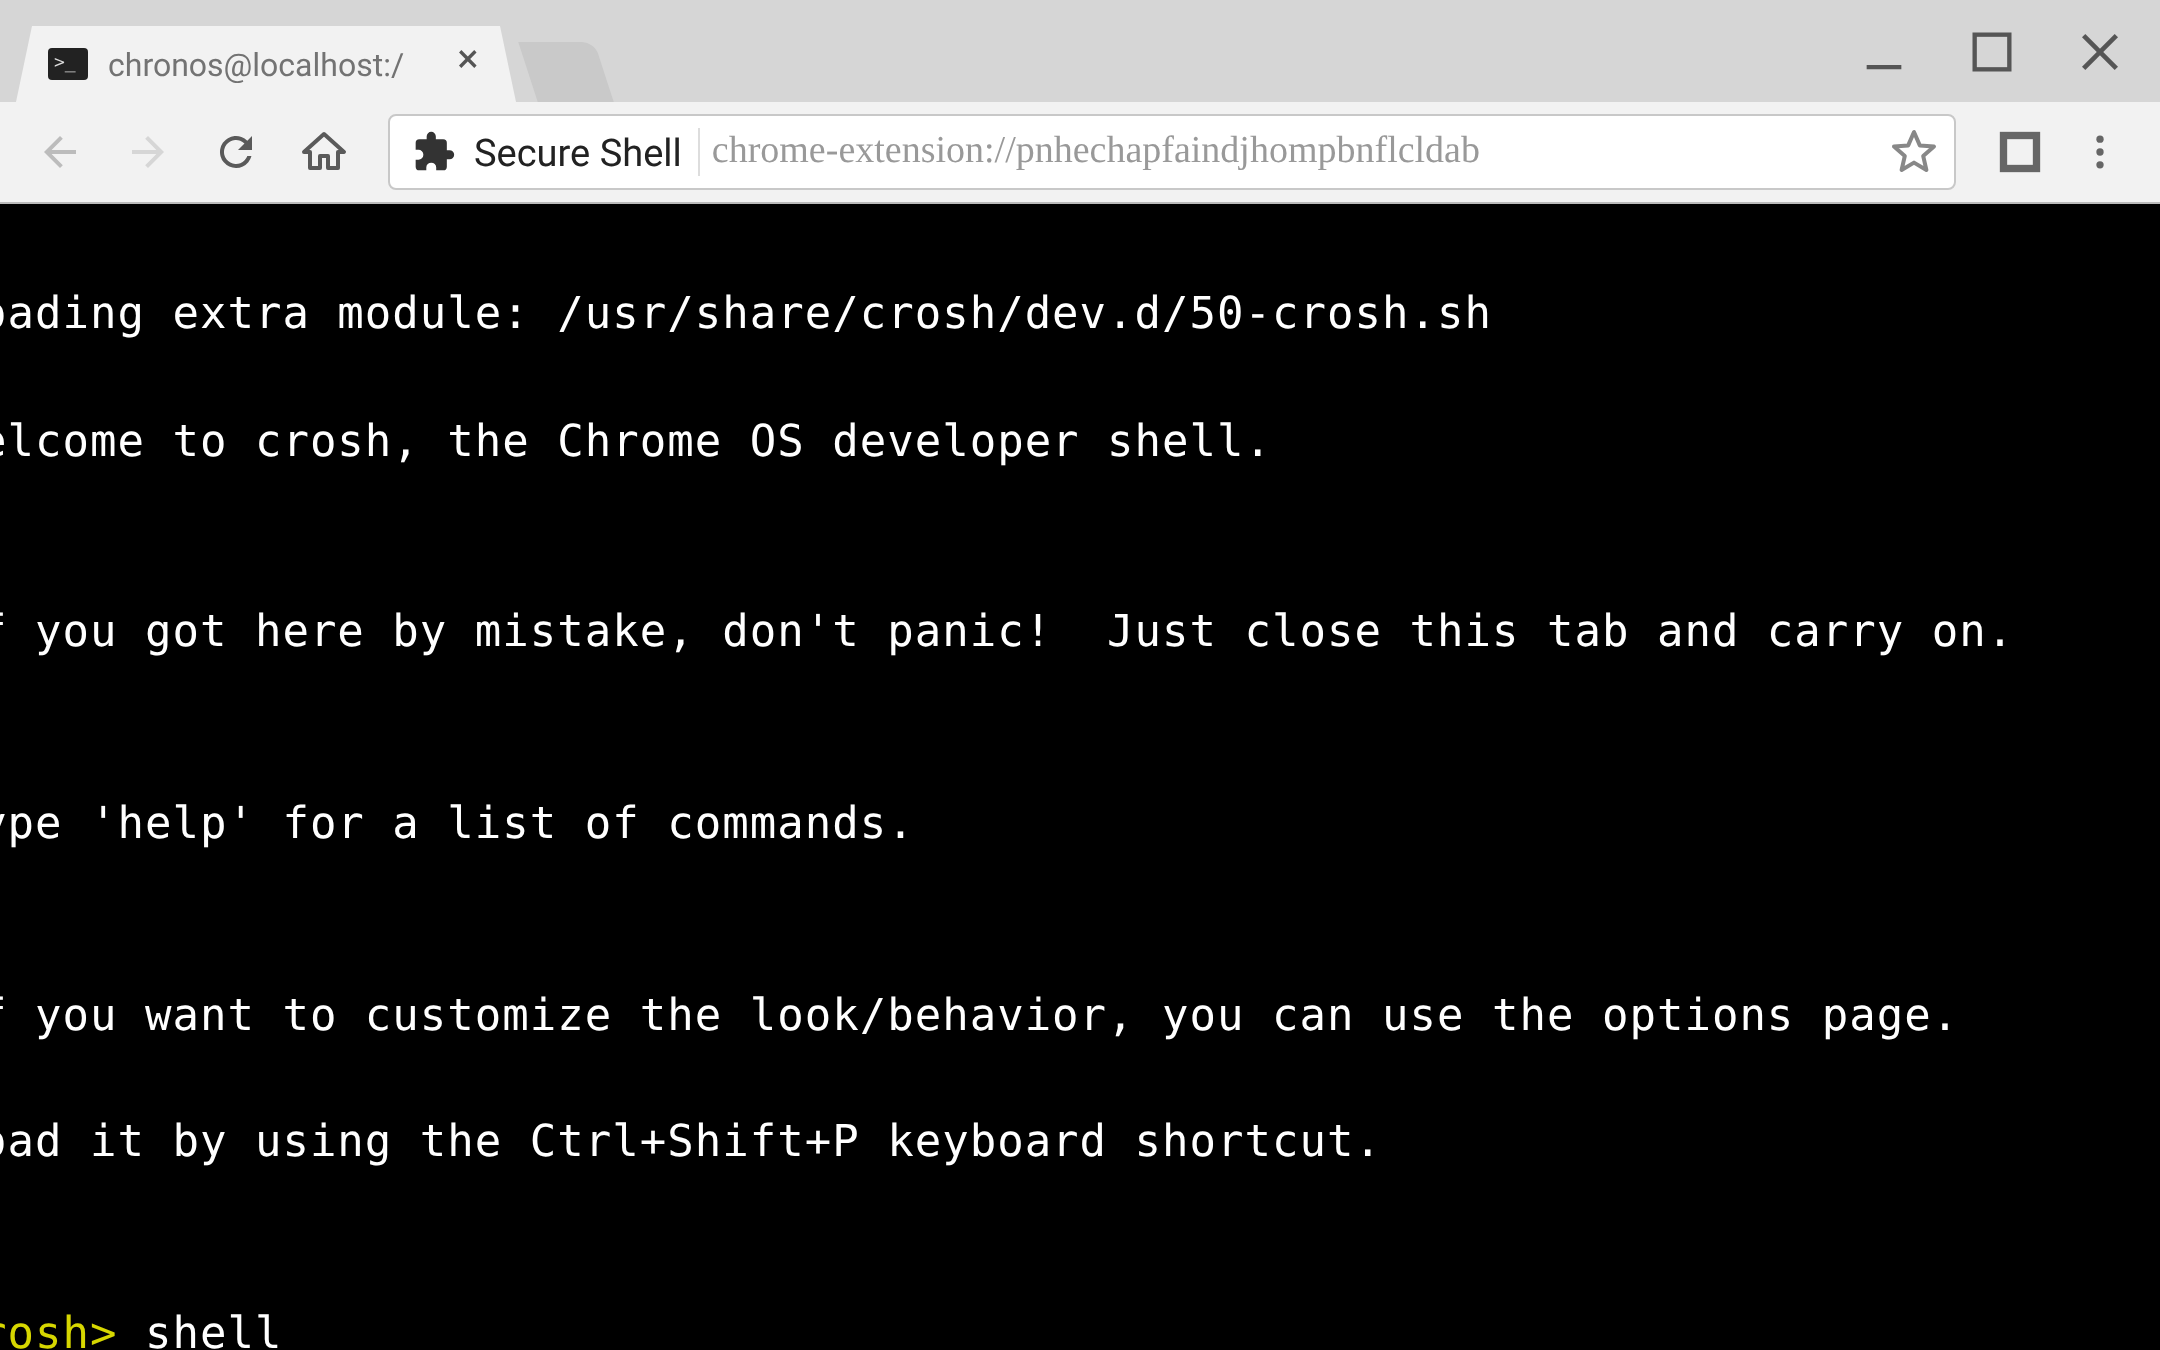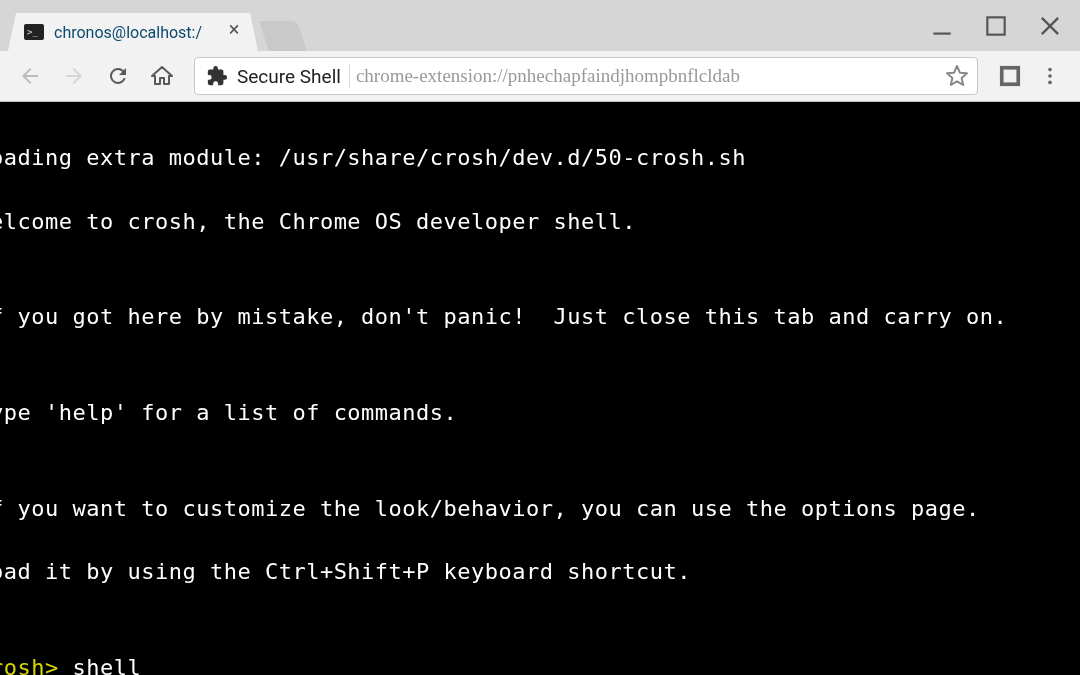--- a/index.html
+++ b/index.html
@@ -51,21 +51,21 @@
       color: #ddd;
       font-size: 9px;
       font-family: monospace;
     }
     .tab-title {
       flex: 1;
       white-space: nowrap;
       overflow: hidden;
       text-overflow: ellipsis;
       font-size: 16px;
-      color: #0c4a6e;
+      color: #737373;
     }
     .tab-close {
       width: 16px;
       height: 16px;
       margin-left: 12px;
       position: relative;
       cursor: pointer;
       font-size: 20px;
       color: #555;
       line-height: 10px;

